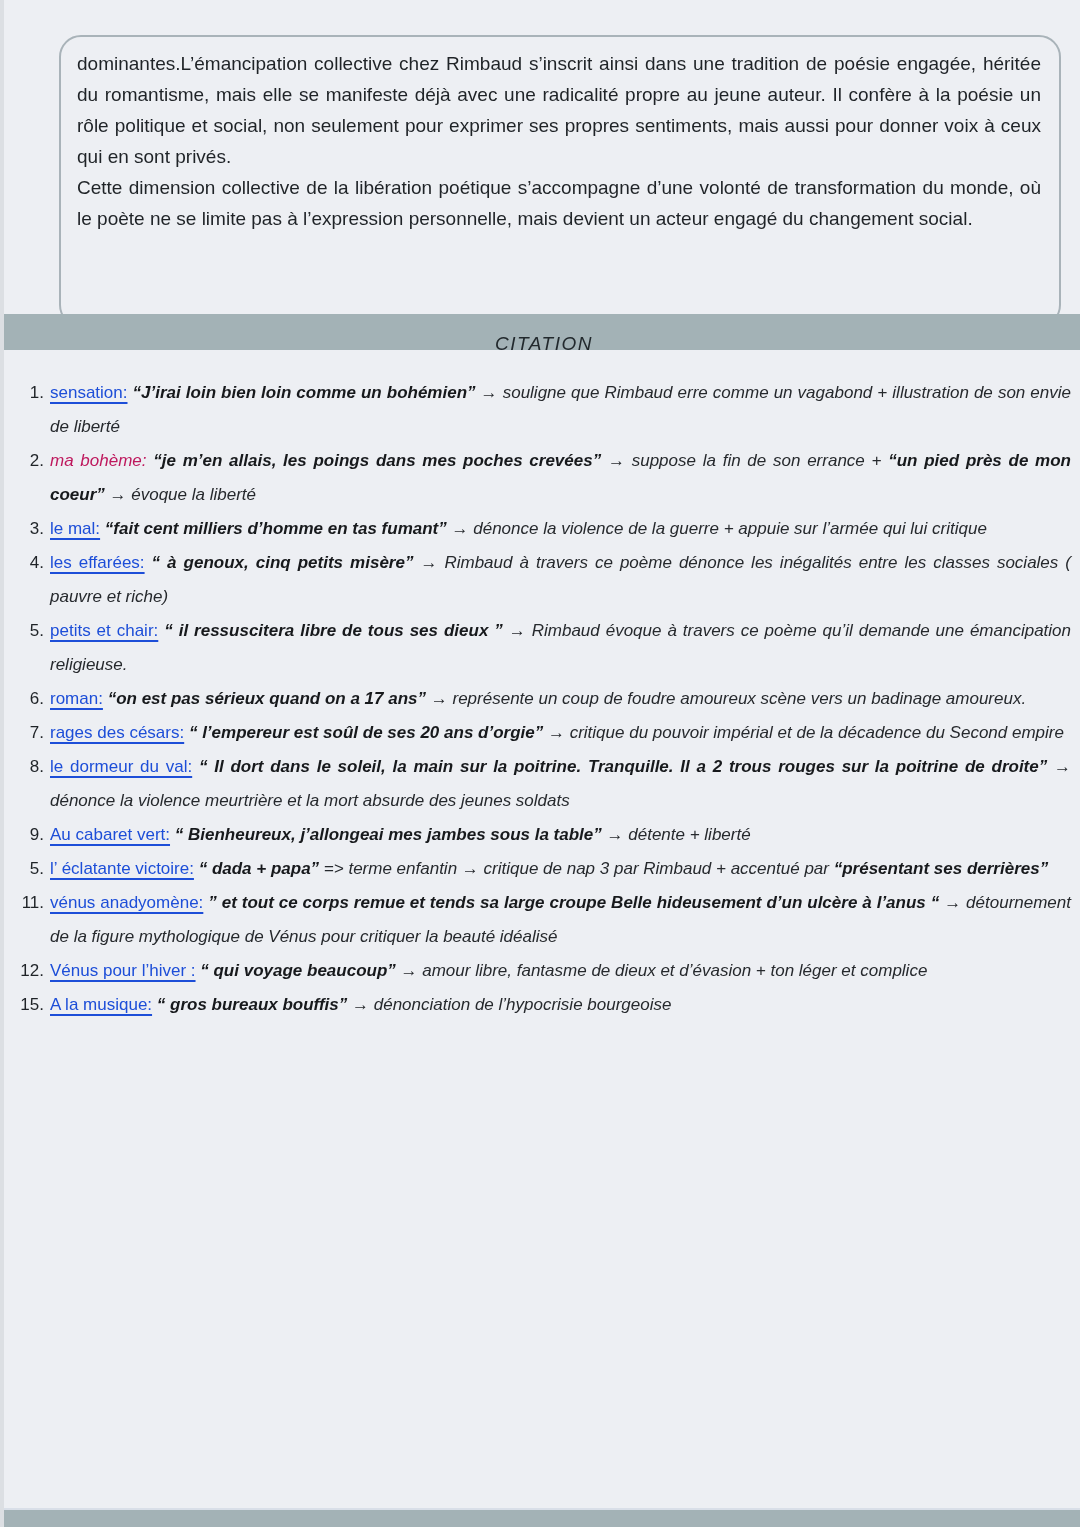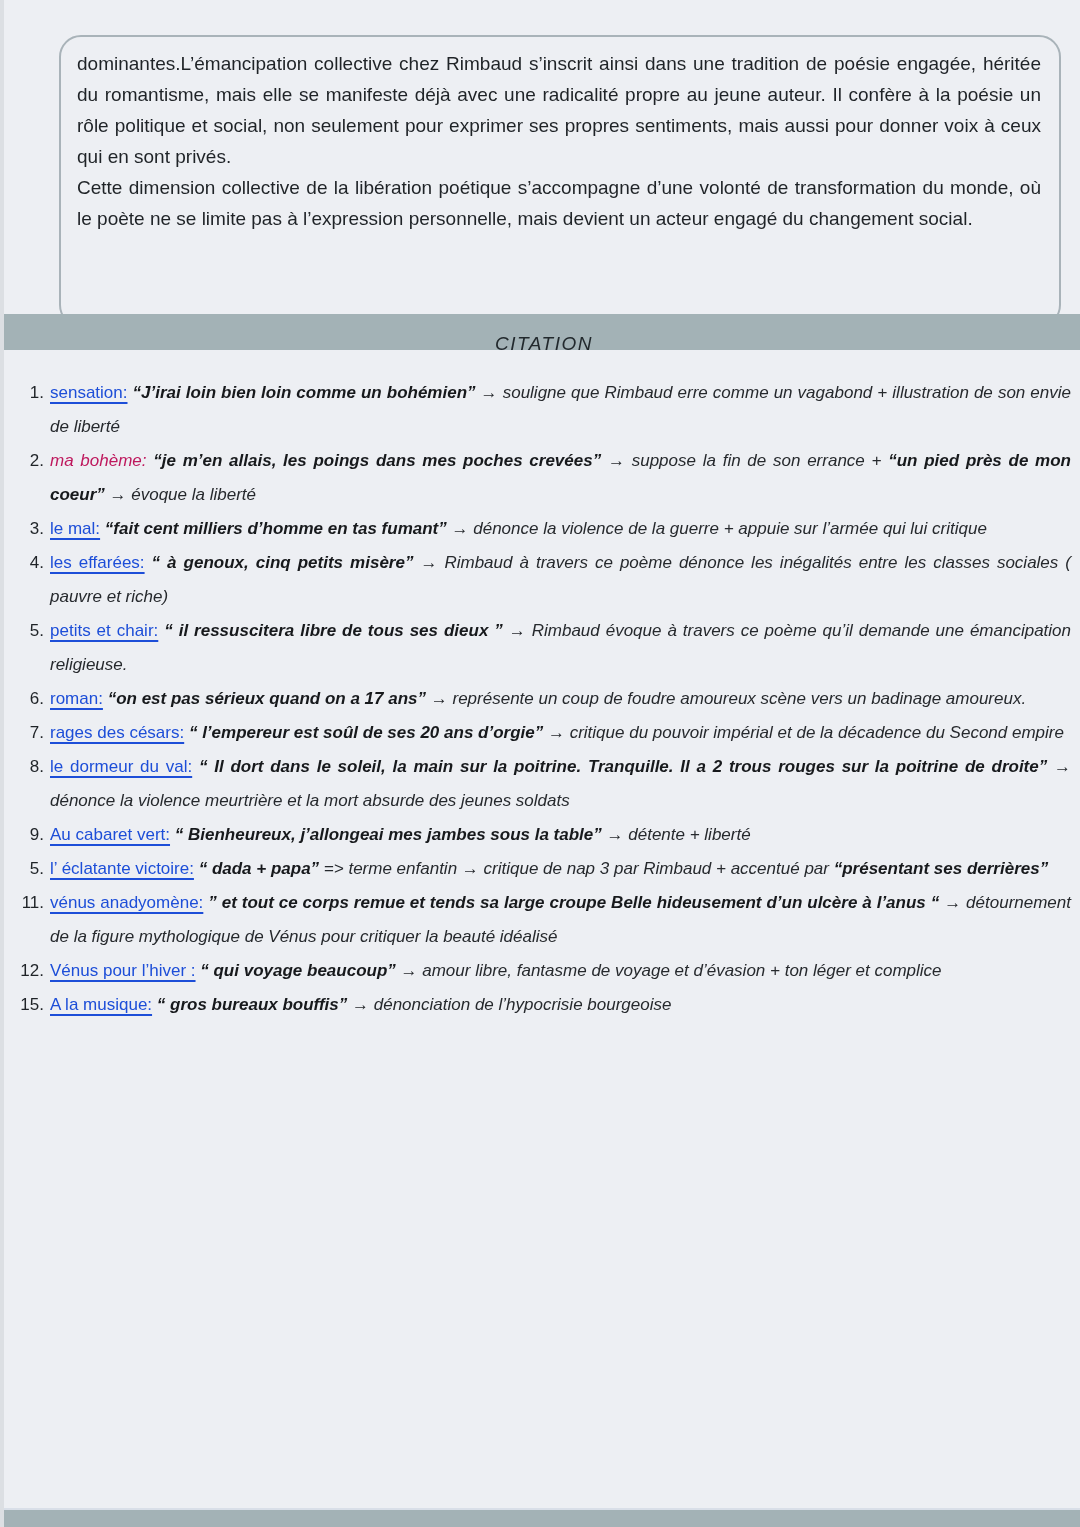--- a/index.html
+++ b/index.html
@@ -122,17 +122,17 @@
     <li class="citation-item"><span class="num">2.</span><span class="seg-i">ma bohème:</span><span class="seg-n"> </span><span class="seg-b">“je m’en allais, les poings dans mes poches crevées”</span><span class="seg-n"> → suppose la fin de son errance + </span><span class="seg-b">“un pied près de mon coeur”</span><span class="seg-n"> → évoque la liberté</span></li>
     <li class="citation-item"><span class="num">3.</span><span class="seg-u">le mal:</span><span class="seg-n"> </span><span class="seg-b">“fait cent milliers d’homme en tas fumant”</span><span class="seg-n"> → dénonce la violence de la guerre + appuie sur l’armée qui lui critique</span></li>
     <li class="citation-item"><span class="num">4.</span><span class="seg-u">les effarées:</span><span class="seg-n"> </span><span class="seg-b">“ à genoux, cinq petits misère”</span><span class="seg-n"> → Rimbaud à travers ce poème dénonce les inégalités entre les classes sociales ( pauvre et riche)</span></li>
     <li class="citation-item"><span class="num">5.</span><span class="seg-u">petits et chair:</span><span class="seg-n"> </span><span class="seg-b">“ il ressuscitera libre de tous ses dieux ”</span><span class="seg-n"> → Rimbaud évoque à travers ce poème qu’il demande une émancipation religieuse.</span></li>
     <li class="citation-item"><span class="num">6.</span><span class="seg-u">roman:</span><span class="seg-n"> </span><span class="seg-b">“on est pas sérieux quand on a 17 ans”</span><span class="seg-n"> →  représente un coup de foudre amoureux scène vers un badinage amoureux.</span></li>
     <li class="citation-item"><span class="num">7.</span><span class="seg-u">rages des césars:</span><span class="seg-n"> </span><span class="seg-b">“ l’empereur est soûl de ses 20 ans d’orgie”</span><span class="seg-n"> → critique du pouvoir impérial et de la décadence du Second empire</span></li>
     <li class="citation-item"><span class="num">8.</span><span class="seg-u">le dormeur du val:</span><span class="seg-n"> </span><span class="seg-b">“ Il dort dans le soleil, la main sur la poitrine. Tranquille. Il a 2 trous rouges sur la poitrine de droite”</span><span class="seg-n"> → dénonce la violence meurtrière et la mort absurde des jeunes soldats</span></li>
     <li class="citation-item"><span class="num">9.</span><span class="seg-u">Au cabaret vert:</span><span class="seg-n"> </span><span class="seg-b">“ Bienheureux, j’allongeai mes jambes sous la table”</span><span class="seg-n"> → détente + liberté</span></li>
     <li class="citation-item"><span class="num">5.</span><span class="seg-u">l’ éclatante victoire:</span><span class="seg-n"> </span><span class="seg-b">“ dada + papa”</span><span class="seg-n"> =&gt; terme enfantin → critique de nap 3 par Rimbaud + accentué par </span><span class="seg-b">“présentant ses derrières”</span></li>
     <li class="citation-item"><span class="num">11.</span><span class="seg-u">vénus anadyomène:</span><span class="seg-n"> </span><span class="seg-b">” et tout ce corps remue et tends sa large croupe Belle hideusement d’un ulcère à l’anus “</span><span class="seg-n"> → détournement de la figure mythologique de Vénus pour critiquer la beauté idéalisé</span></li>
-    <li class="citation-item"><span class="num">12.</span><span class="seg-u">Vénus pour l’hiver :</span><span class="seg-n">  </span><span class="seg-b">“ qui voyage beaucoup”</span><span class="seg-n"> →  amour libre, fantasme de voyage et d’évasion + ton léger et complice</span></li>
+    <li class="citation-item"><span class="num">12.</span><span class="seg-u">Vénus pour l’hiver :</span><span class="seg-n">  </span><span class="seg-b">“ qui voyage beaucoup”</span><span class="seg-n"> →  amour libre, fantasme de dieux et d’évasion + ton léger et complice</span></li>
     <li class="citation-item"><span class="num">15.</span><span class="seg-u">A la musique:</span><span class="seg-n">  </span><span class="seg-b">“ gros bureaux bouffis”</span><span class="seg-n"> →  dénonciation de l’hypocrisie bourgeoise</span></li>
   </ol>
 
 <div class="bottom-bar"></div>
 
 </body></html>

